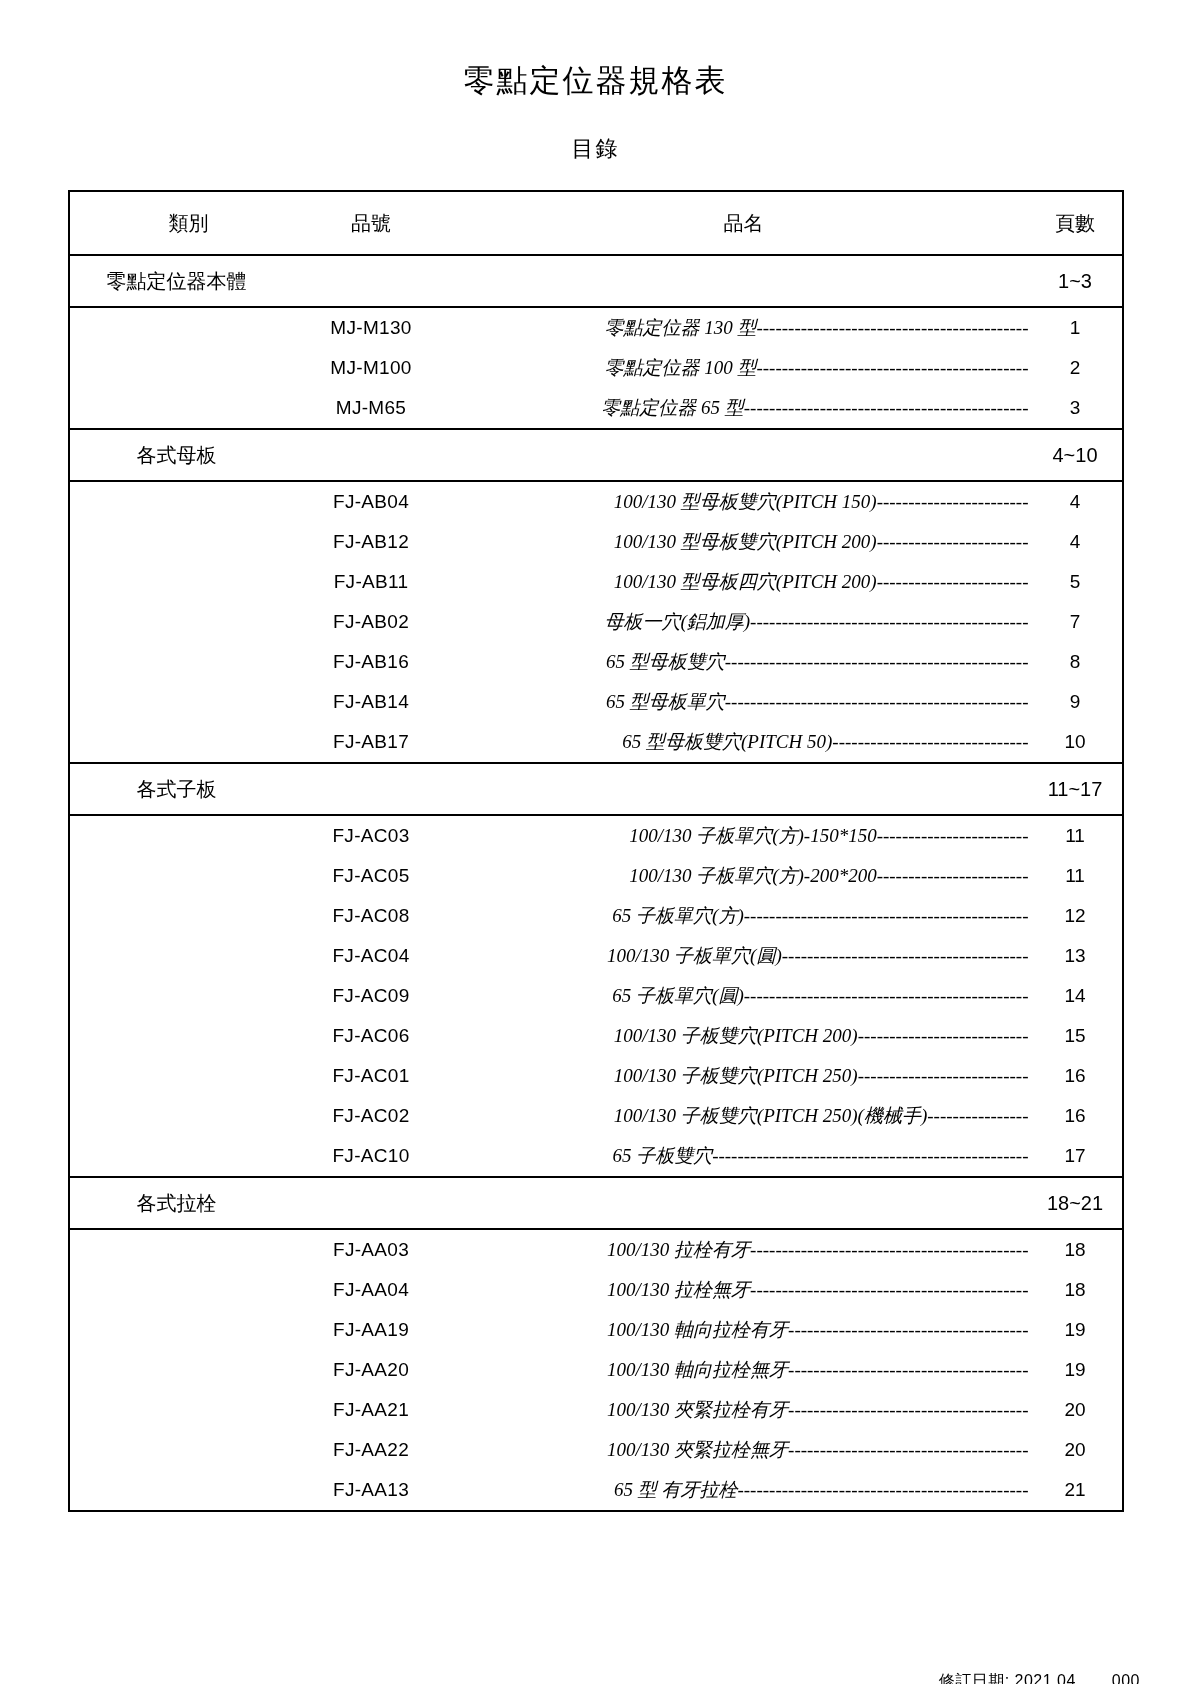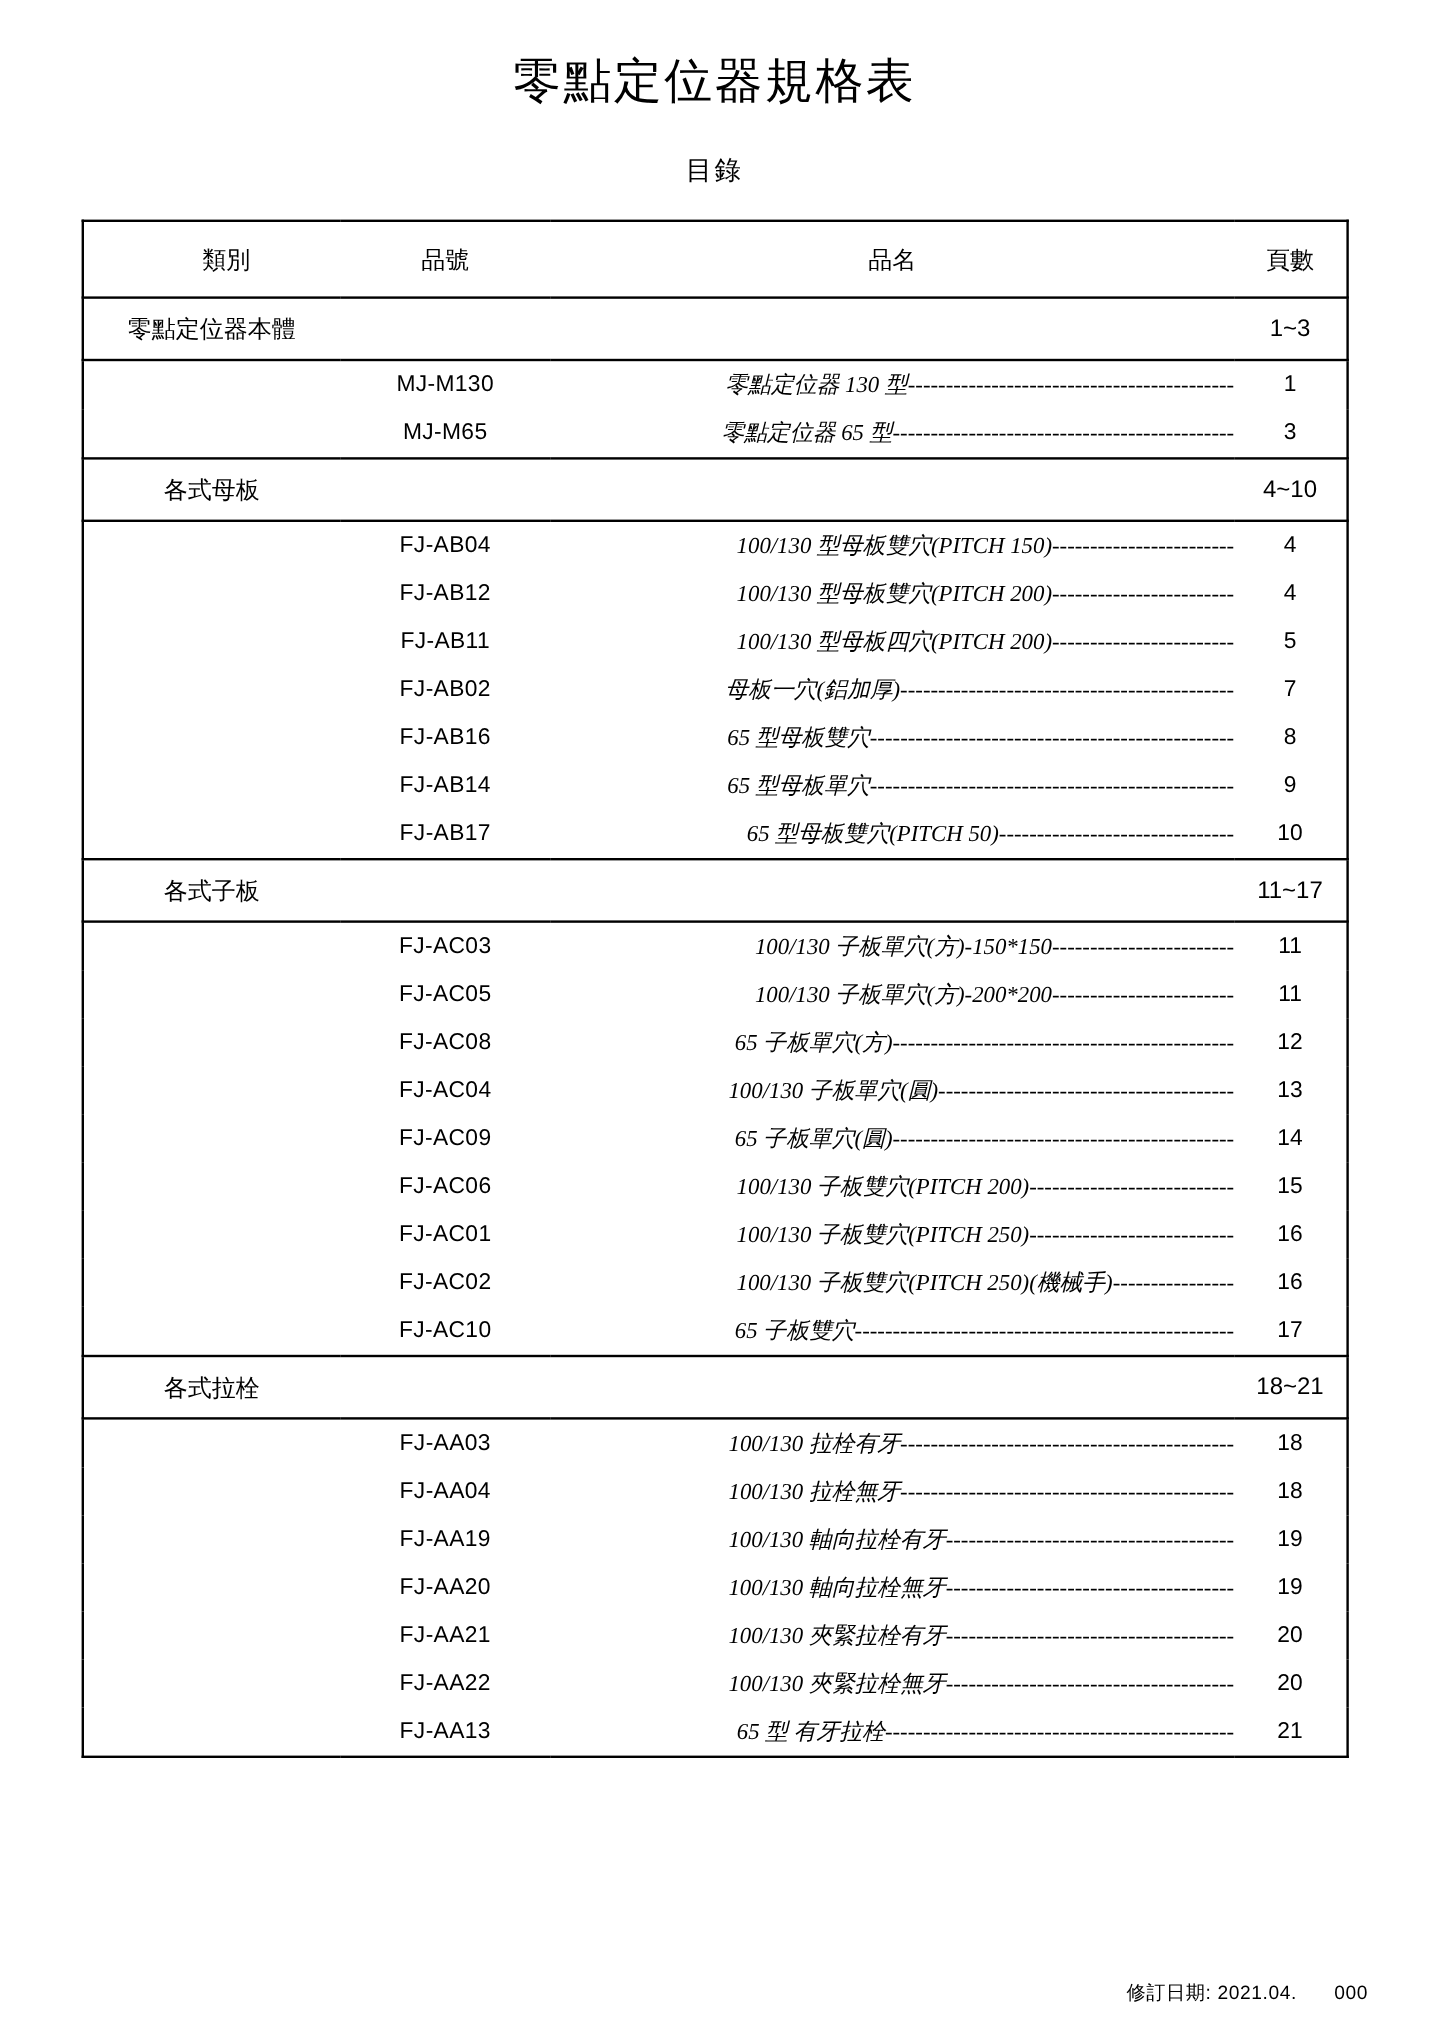--- a/index.html
+++ b/index.html
@@ -16,23 +16,23 @@
   }
   .page {
     width: 1191px;
     height: 1684px;
     box-sizing: border-box;
     padding: 0;
     position: relative;
   }
   .doc-title {
     text-align: center;
-    font-size: 40px;
+    font-size: 31px;
     letter-spacing: 2px;
-    margin-top: 40px;
+    margin-top: 60px;
     font-family: "Liberation Sans", "DejaVu Sans", sans-serif;
     font-weight: normal;
   }
   .doc-subtitle {
     text-align: center;
     font-size: 22px;
     letter-spacing: 2px;
     margin-top: 32px;
     font-family: "Liberation Sans", "DejaVu Sans", sans-serif;
     font-weight: normal;
@@ -150,20 +150,26 @@
         <td></td>
         <td></td>
         <td class="grp-range">1~3</td>
       </tr>
       <tr class="item-row">
         <td></td>
         <td class="code">MJ-M130</td>
         <td class="name">零點定位器 130 型-------------------------------------------</td>
         <td class="pagenum">1</td>
       </tr>
+      <tr class="item-row">
+        <td></td>
+        <td class="code">MJ-M100</td>
+        <td class="name">零點定位器 100 型-------------------------------------------</td>
+        <td class="pagenum">2</td>
+      </tr>
       <tr class="item-row last-in-grp">
         <td></td>
         <td class="code">MJ-M65</td>
         <td class="name">零點定位器 65 型---------------------------------------------</td>
         <td class="pagenum">3</td>
       </tr>
 
       <tr class="grp-row">
         <td class="grp-label">各式母板</td>
         <td></td>

